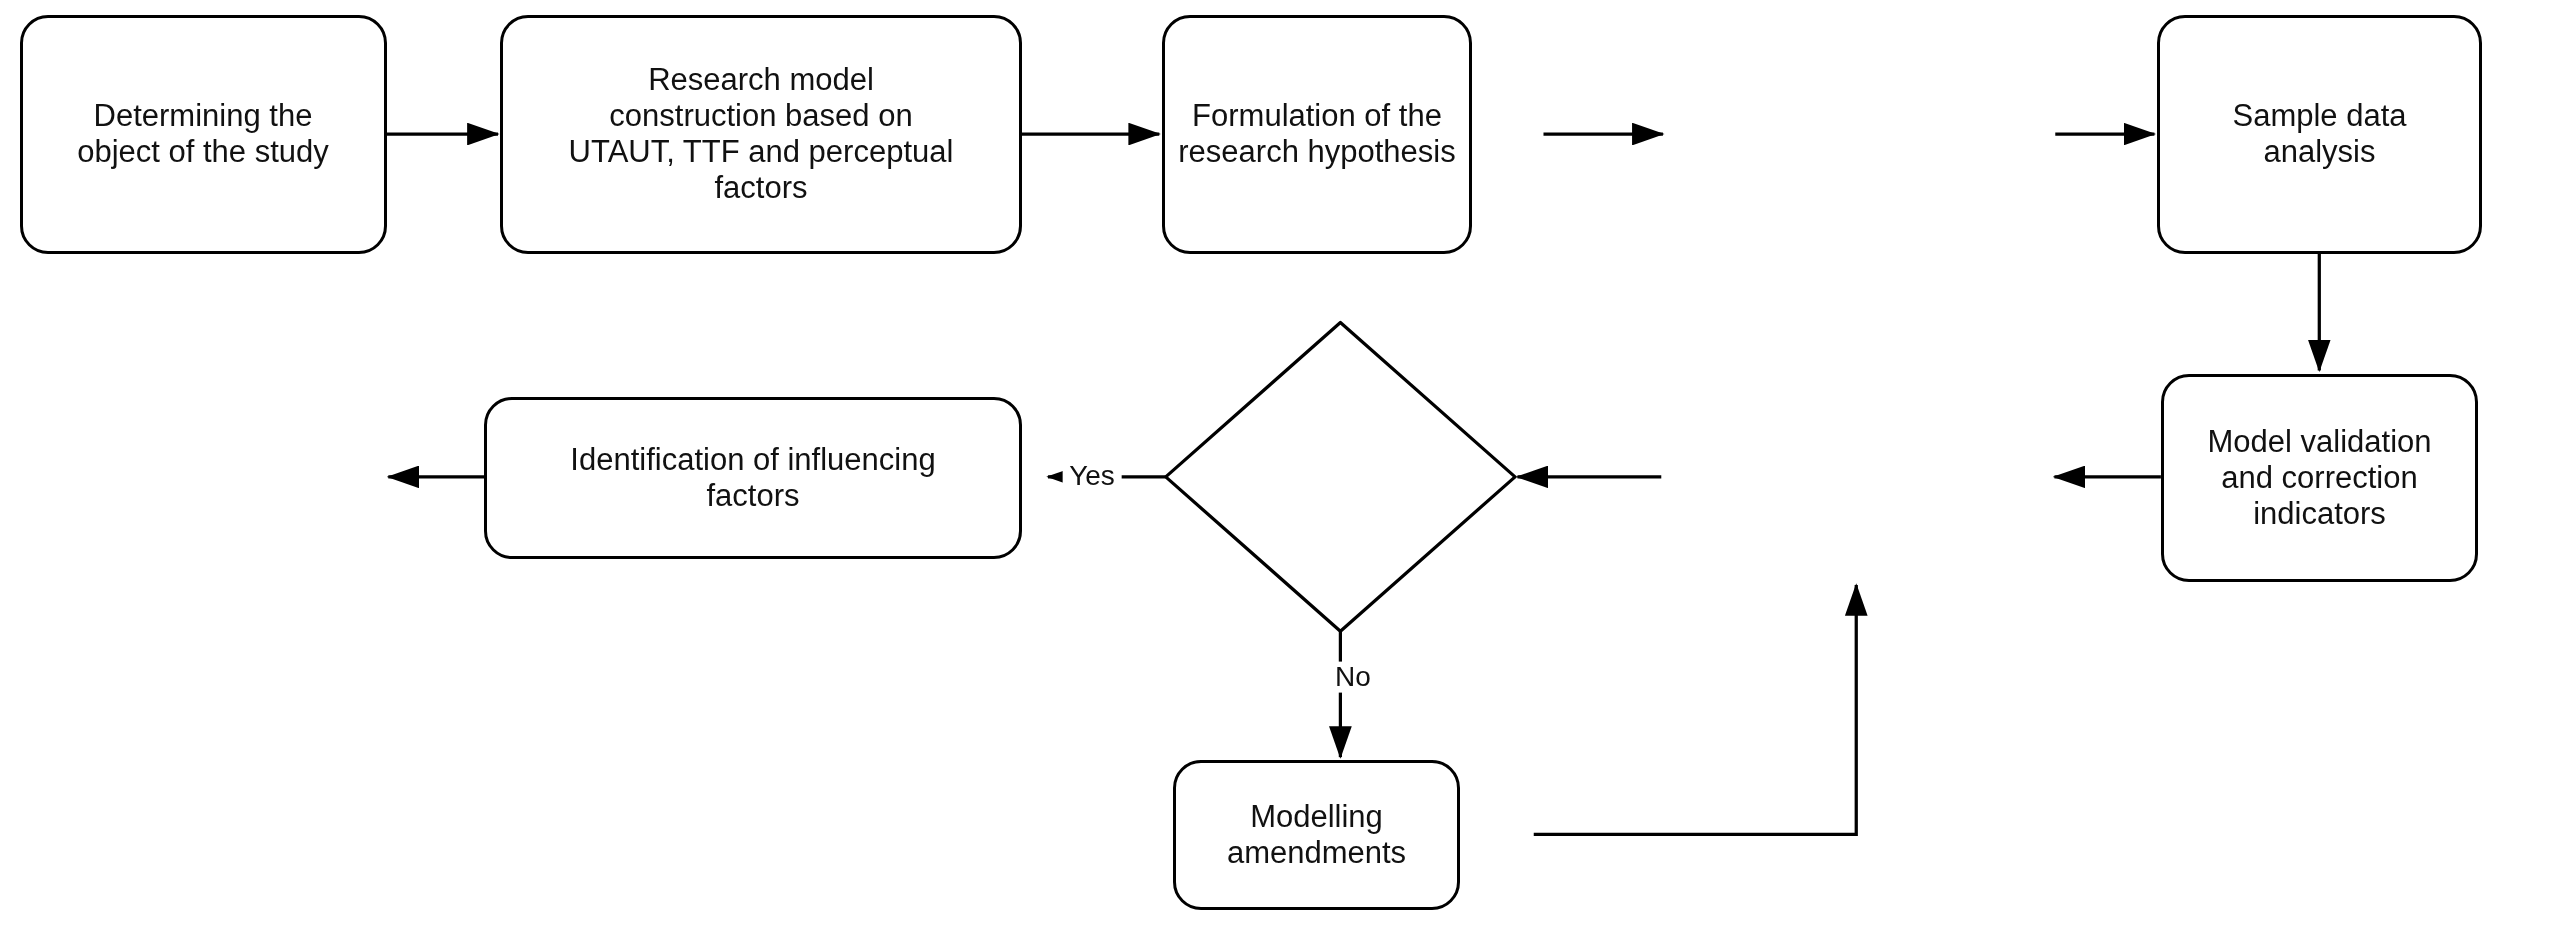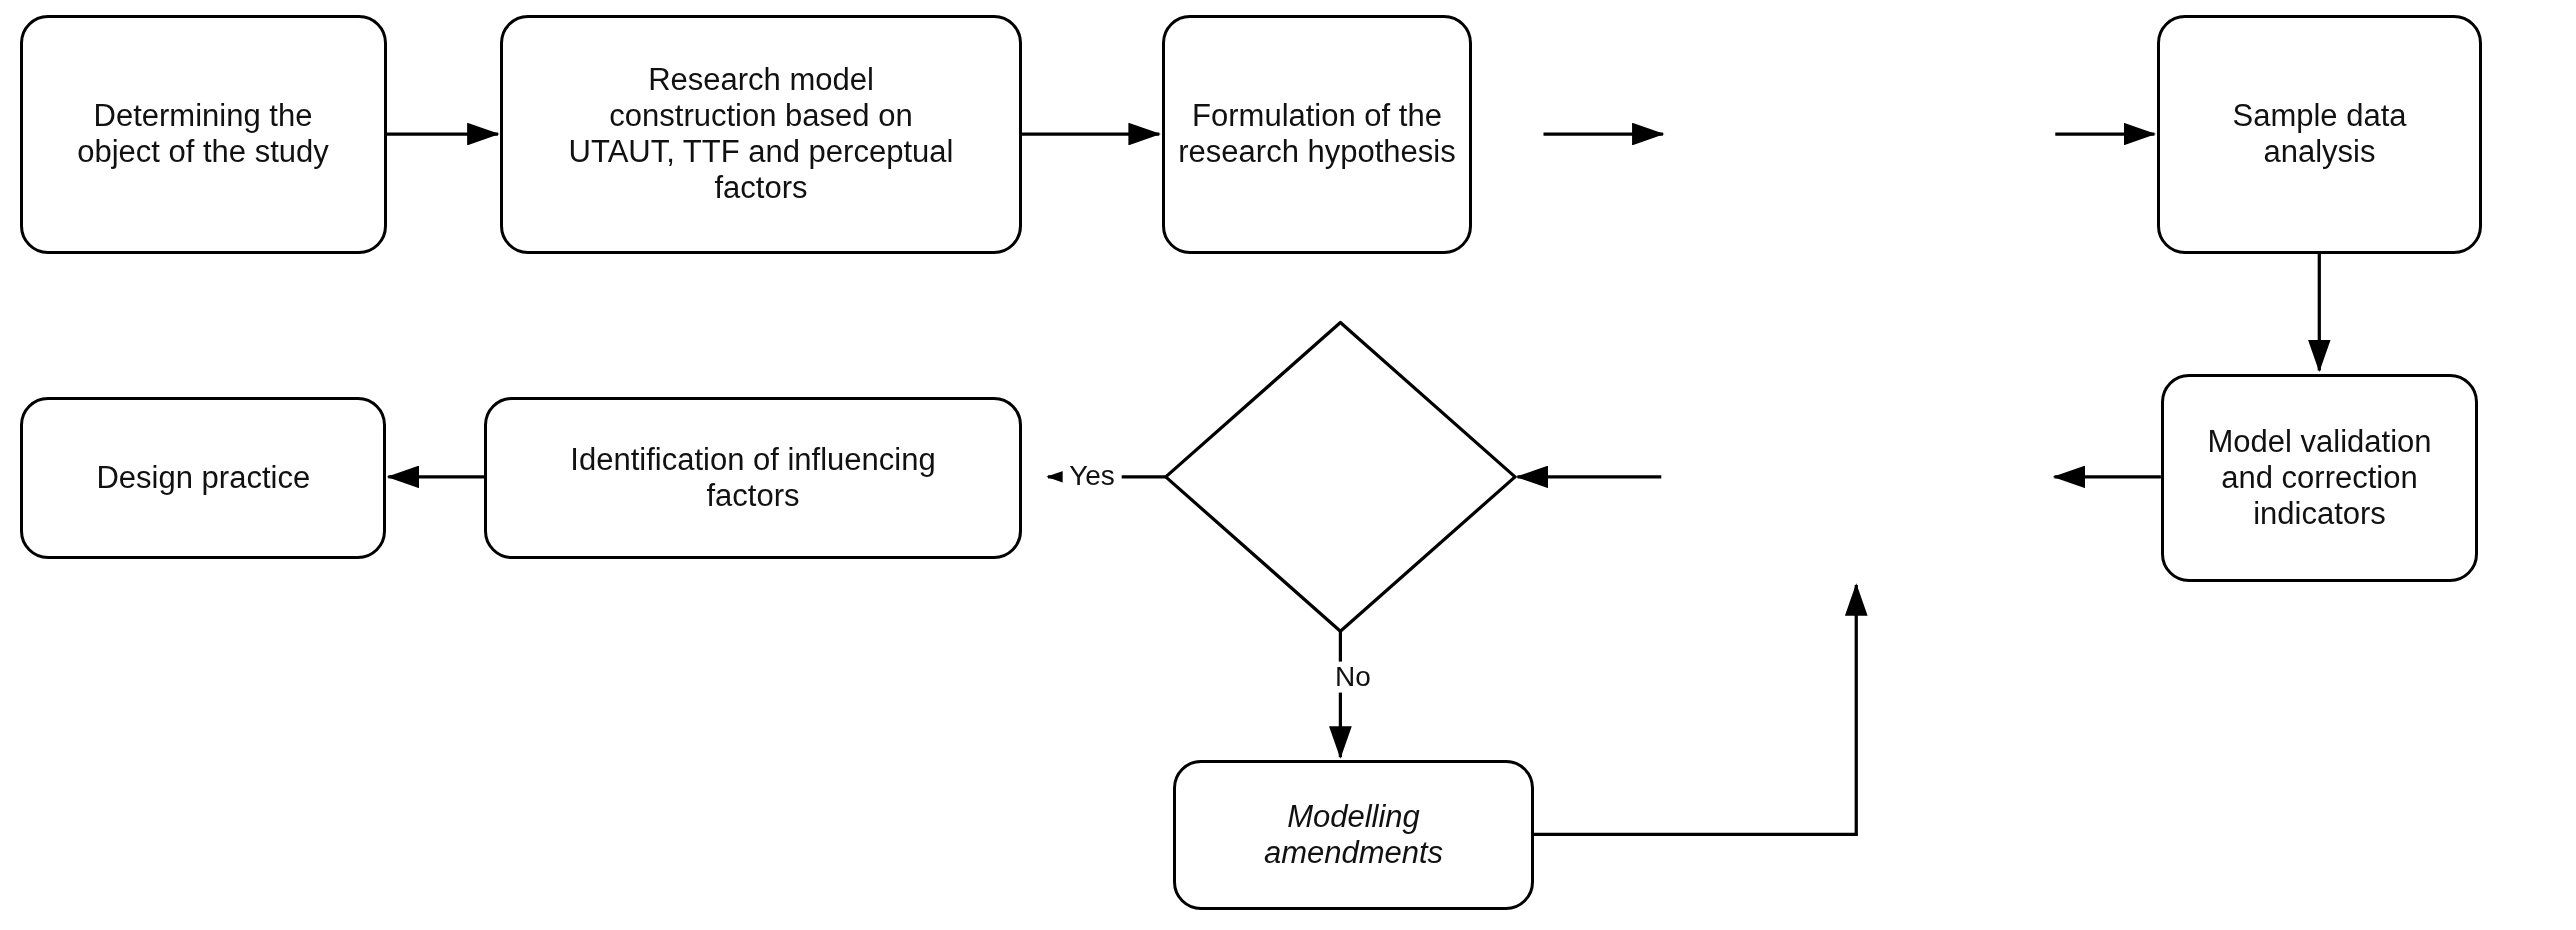--- a/index.html
+++ b/index.html
@@ -117,23 +117,22 @@
 
   <div class="node" style="left:2161px; top:374px; width:317px; height:208px;">Model validation
 and correction
 indicators</div>
 
 
 
   <div class="node" style="left:484px; top:397px; width:538px; height:162px;">Identification of influencing
 factors</div>
 
-  <div class="node" style="left:20.3px; top:397px; width:366px; height:162px;">Design practice</div>
 
-  <div class="node" style="left:1173px; top:760px; width:361px; height:150px;font-style:italic;">Modelling
+  <div class="node" style="left:1173px; top:760px; width:287px; height:150px;">Modelling
 amendments</div>
 
   <div class="edge-label" style="left:1092px; top:476px;">Yes</div>
 
   <div class="edge-label" style="left:1353px; top:677px;">No</div>
 
 </div>
 
 
 </body></html>

